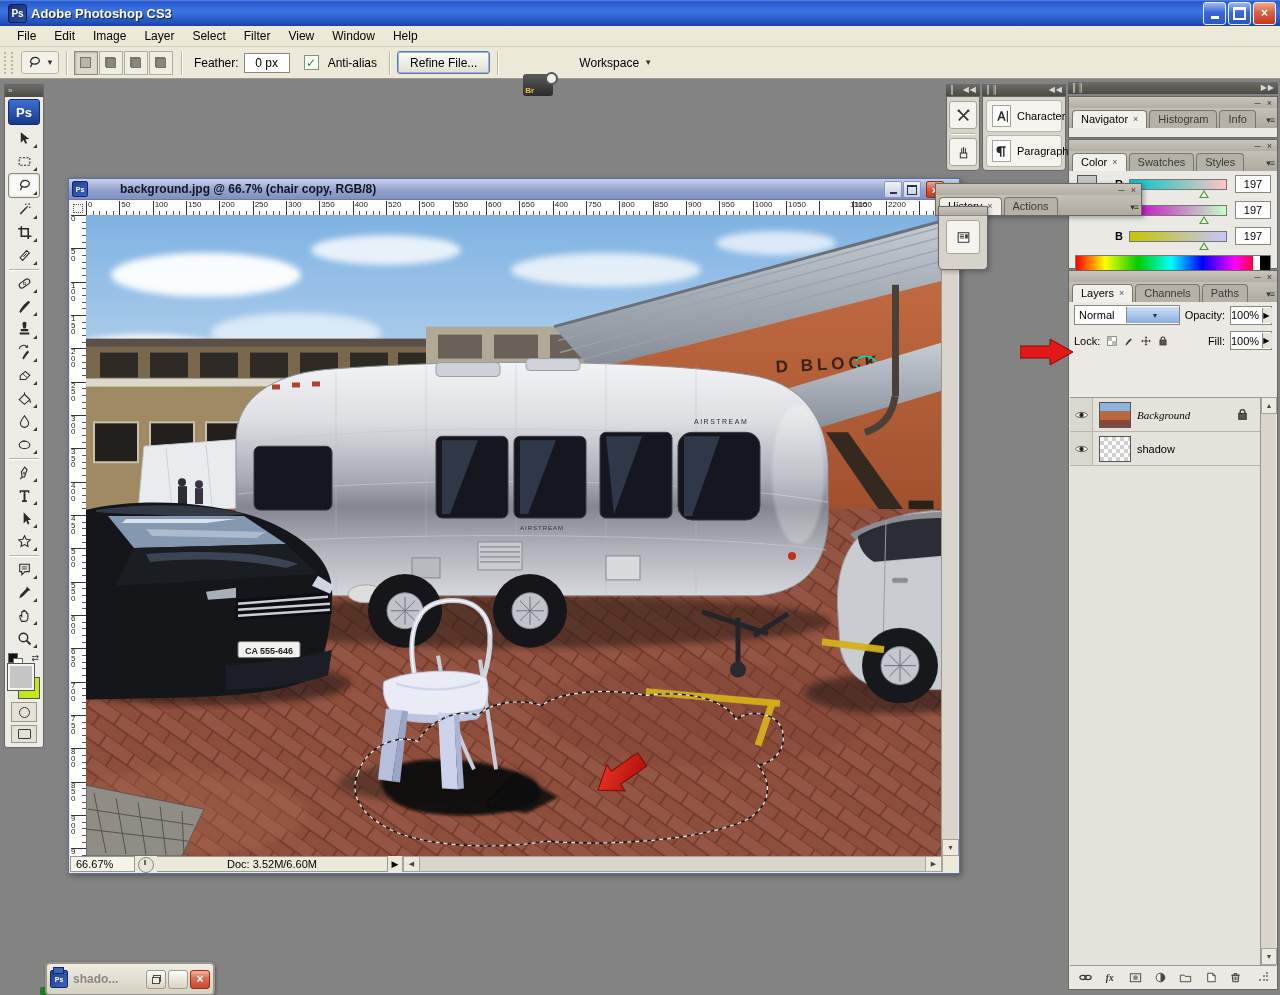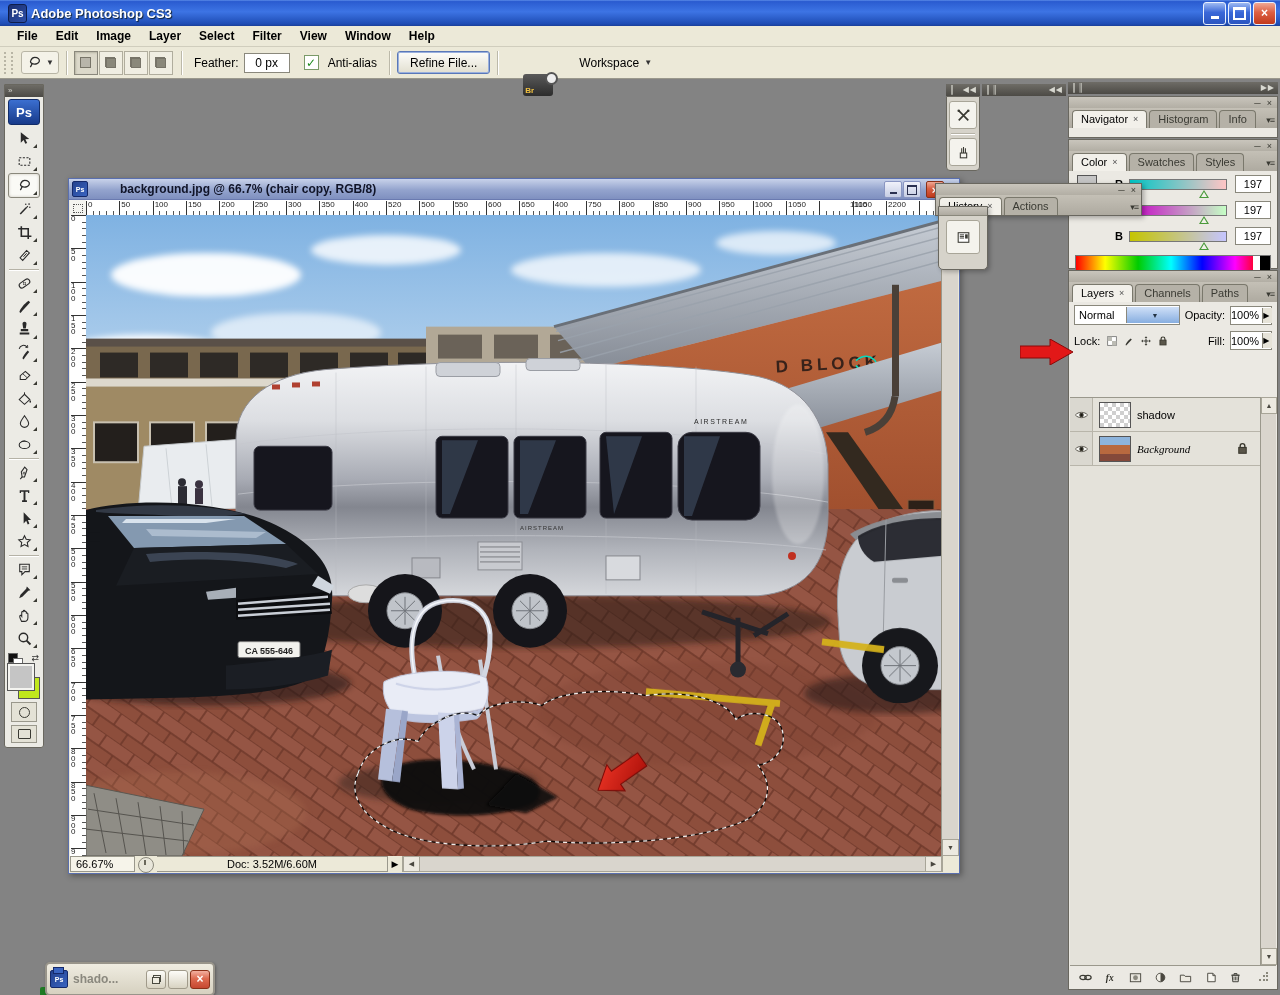--- a/index.html
+++ b/index.html
@@ -12,21 +12,21 @@
   .app-icon{width:17px;height:17px;border-radius:3px;background:linear-gradient(135deg,#1b2f6e,#2d4fa8);
     color:#fff;font-weight:bold;font-size:10px;display:flex;align-items:center;justify-content:center;border:1px solid #0e1d4a;margin:0 4px;}
   .app-title{color:#fff;font-weight:bold;font-size:13px;text-shadow:1px 1px 1px #123;}
   .winbtns{margin-left:auto;display:flex;gap:2px;}
   .xpbtn{width:21px;height:21px;border-radius:3px;border:1px solid #e8f0ff;display:flex;align-items:center;justify-content:center;
     background:linear-gradient(180deg,#9db9f2,#3a68d8 45%,#2b55c0);color:#fff;font-size:12px;font-weight:bold;}
   .xpbtn.close{background:linear-gradient(180deg,#f0a894,#dd5f43 45%,#c23a1c);}
   .glyph-min{width:8px;height:3px;background:#fff;margin-top:9px;}
   .glyph-max{width:9px;height:8px;border:2px solid #fff;border-top-width:3px;}
   
-  .menubar{position:absolute;left:0;top:26px;right:0;height:20px;background:#ece9d8;border-bottom:1px solid #d0cdbd;display:flex;align-items:center;padding-left:8px;font-weight:bold;}
+  .menubar{position:absolute;left:0;top:26px;right:0;height:20px;background:#ece9d8;border-bottom:1px solid #d0cdbd;display:flex;align-items:center;padding-left:8px;}
   .mitem{padding:2px 9px;font-size:12px;}
   .optionsbar{position:absolute;left:0;top:47px;right:0;height:31px;background:#ece9d8;border-bottom:1px solid #9a988c;display:flex;align-items:center;}
   .opt-grip{width:5px;height:22px;margin:0 4px;border-left:2px dotted #b8b5a5;border-right:2px dotted #b8b5a5;}
   .opt-sep{width:1px;height:24px;background:#bcb9a9;margin:0 7px;box-shadow:1px 0 0 #fff;}
   .tool-preset{display:flex;align-items:center;gap:3px;padding:2px 4px;border:1px solid #b8b5a5;border-radius:3px;background:#f4f2e8;margin-left:4px;}
   .ticon{width:17px;height:17px;display:block;}
   .dd-arrow{font-size:8px;color:#333;}
   .modebtn{width:22px;height:22px;border:1px solid #b0ad9d;background:#f0eee2;display:flex;align-items:center;justify-content:center;margin-right:1px;}
   .modebtn.pressed{background:#dcd9ca;border-color:#8a887c;box-shadow:inset 1px 1px 2px #b8b5a5;}
   .msq{width:9px;height:9px;background:#b8b5aa;border:1px solid #777468;}
@@ -1005,20 +1005,39 @@
           </svg>
         </div>
     </div>
   </div>
 
   <div class="dockcol" style="left:982px;top:84px;width:84px;">
     <div class="dock-head">
         <span>║║</span>
         <span>◀◀</span>
       </div>
+    <div class="chardock">
+      <div class="charrow">
+        <span class="ibox" id="icon-char">
+            <svg class="ticon" viewBox="0 0 16 16">
+              <path d="M4 12L7.2 3h1.6L12 12h-1.6l-.8-2.4H6.4L5.6 12zM6.9 8.2h2.2L8 4.9z" fill="#2a2a2a"></path>
+              <path d="M13.5 2.5v11" stroke="#2a2a2a"></path>
+            </svg>
+          </span>
+        <span>Character</span>
+      </div>
+      <div class="charrow">
+        <span class="ibox" id="icon-para">
+            <svg class="ticon" viewBox="0 0 16 16">
+              <path d="M6.5 13V9.5A3.25 3.25 0 0 1 6.5 3H12v1.5h-1.2V13H9.5V4.5H8V13z" fill="#2a2a2a"></path>
+            </svg>
+          </span>
+        <span>Paragraph</span>
+      </div>
+    </div>
   </div>
 
   <div class="dockcol" style="left:1068px;top:82px;width:210px;height:910px;">
     <div class="dock-head">
         <span>║║</span>
         <span>▶▶</span>
       </div>
 
     <div class="group" style="top:14px;height:40px;">
       <div class="grp-top">
@@ -1148,39 +1167,39 @@
       </div>
       <div class="layerslist" id="layers-list">
           <div class="layer">
             <div class="eyebox">
               <svg class="eyeicon" viewBox="0 0 16 10">
                 <path d="M1.5 5C4.5 1.2 11.5 1.2 14.5 5 11.5 8.8 4.5 8.8 1.5 5z" fill="#f8f8f4" stroke="#55524a"></path>
                 <circle cx="8" cy="5" r="2.4" fill="#3a382f"></circle>
                 <circle cx="8" cy="5" r="1" fill="#14130e"></circle>
               </svg>
             </div>
-            <div class="thumb checker"></div>
-            <span class="lname">shadow</span>
+            <div class="thumb photo"></div>
+            <span class="lname italic">Background</span>
+            <span class="llock">
+              <svg class="ticon" viewBox="0 0 16 16">
+                <rect x="4.5" y="7" width="7" height="5.5" fill="#5a564a" stroke="#3a382e"></rect>
+                <path d="M5.8 7V5.6a2.2 2.2 0 0 1 4.4 0V7" fill="none" stroke="#3a382e" stroke-width="1.3"></path>
+              </svg>
+            </span>
           </div>
           <div class="layer">
             <div class="eyebox">
               <svg class="eyeicon" viewBox="0 0 16 10">
                 <path d="M1.5 5C4.5 1.2 11.5 1.2 14.5 5 11.5 8.8 4.5 8.8 1.5 5z" fill="#f8f8f4" stroke="#55524a"></path>
                 <circle cx="8" cy="5" r="2.4" fill="#3a382f"></circle>
                 <circle cx="8" cy="5" r="1" fill="#14130e"></circle>
               </svg>
             </div>
-            <div class="thumb photo"></div>
-            <span class="lname italic">Background</span>
-            <span class="llock">
-              <svg class="ticon" viewBox="0 0 16 16">
-                <rect x="4.5" y="7" width="7" height="5.5" fill="#5a564a" stroke="#3a382e"></rect>
-                <path d="M5.8 7V5.6a2.2 2.2 0 0 1 4.4 0V7" fill="none" stroke="#3a382e" stroke-width="1.3"></path>
-              </svg>
-            </span>
+            <div class="thumb checker"></div>
+            <span class="lname">shadow</span>
           </div>
         </div>
       <div class="lscroll">
         <div class="sarrow" style="top:0;width:14px;">▲</div>
         <div class="sarrow" style="bottom:0;width:14px;">▼</div>
       </div>
       <div class="lbottom" id="layer-buttons">
           <span>
             <svg class="ticon" viewBox="0 0 16 16">
               <ellipse cx="5.4" cy="8" rx="3.4" ry="2.2" fill="none" stroke="#3a3a33" stroke-width="1.3"></ellipse>

